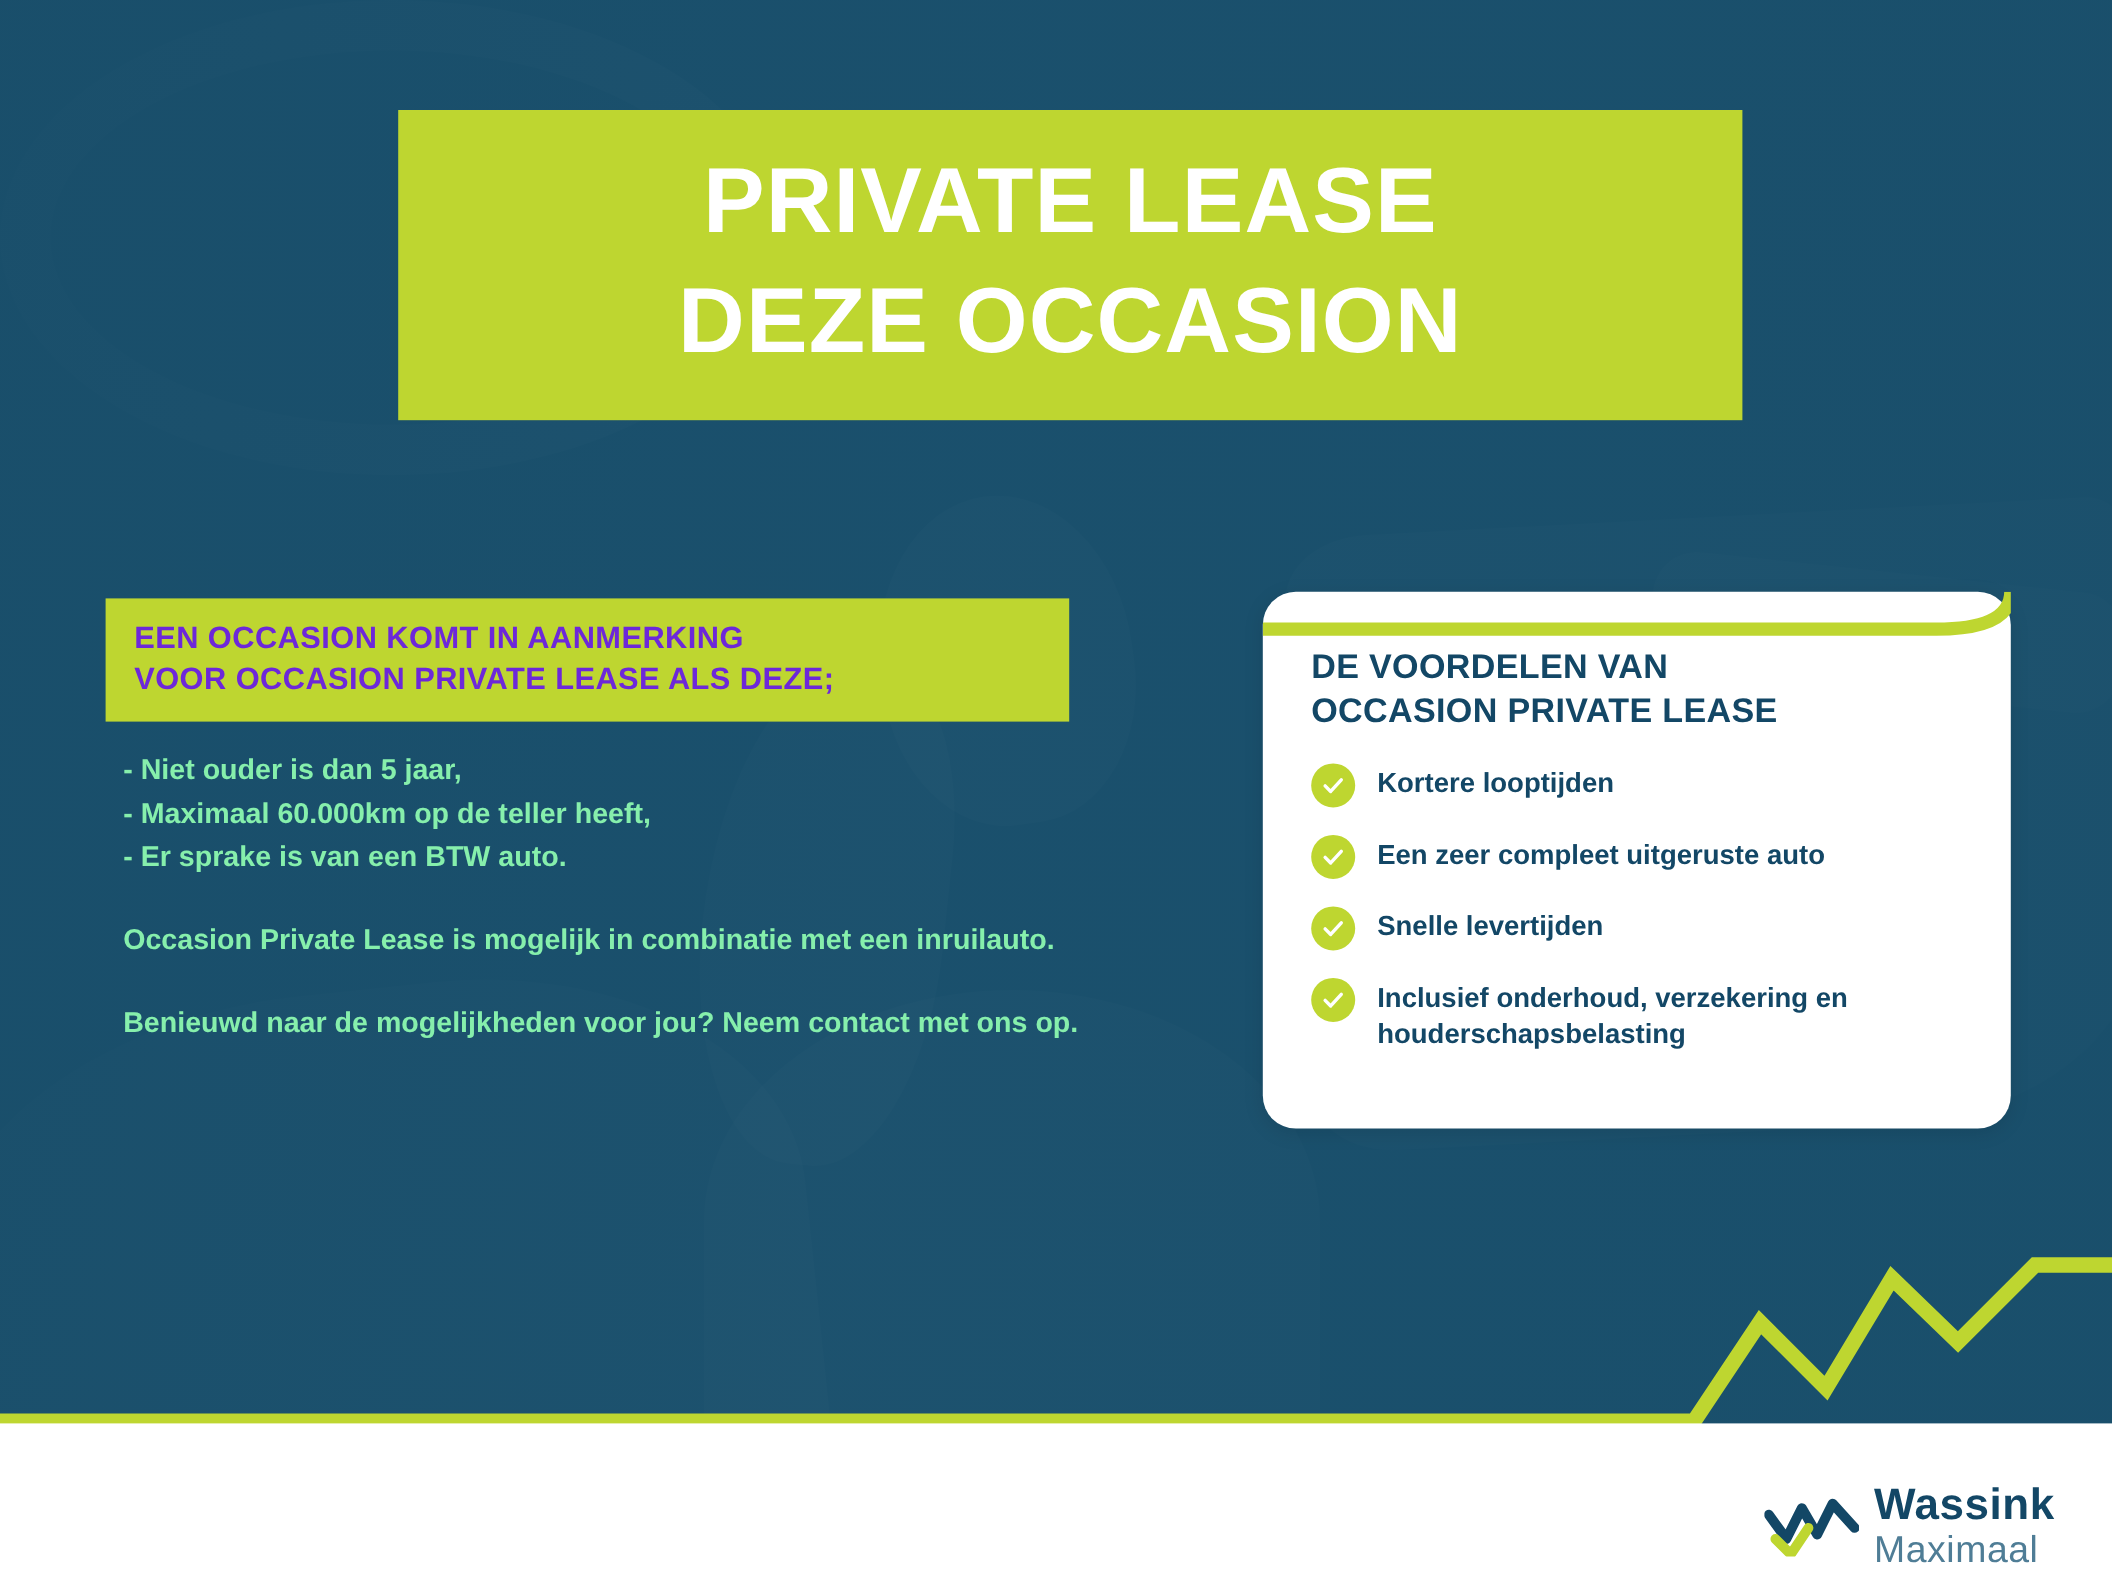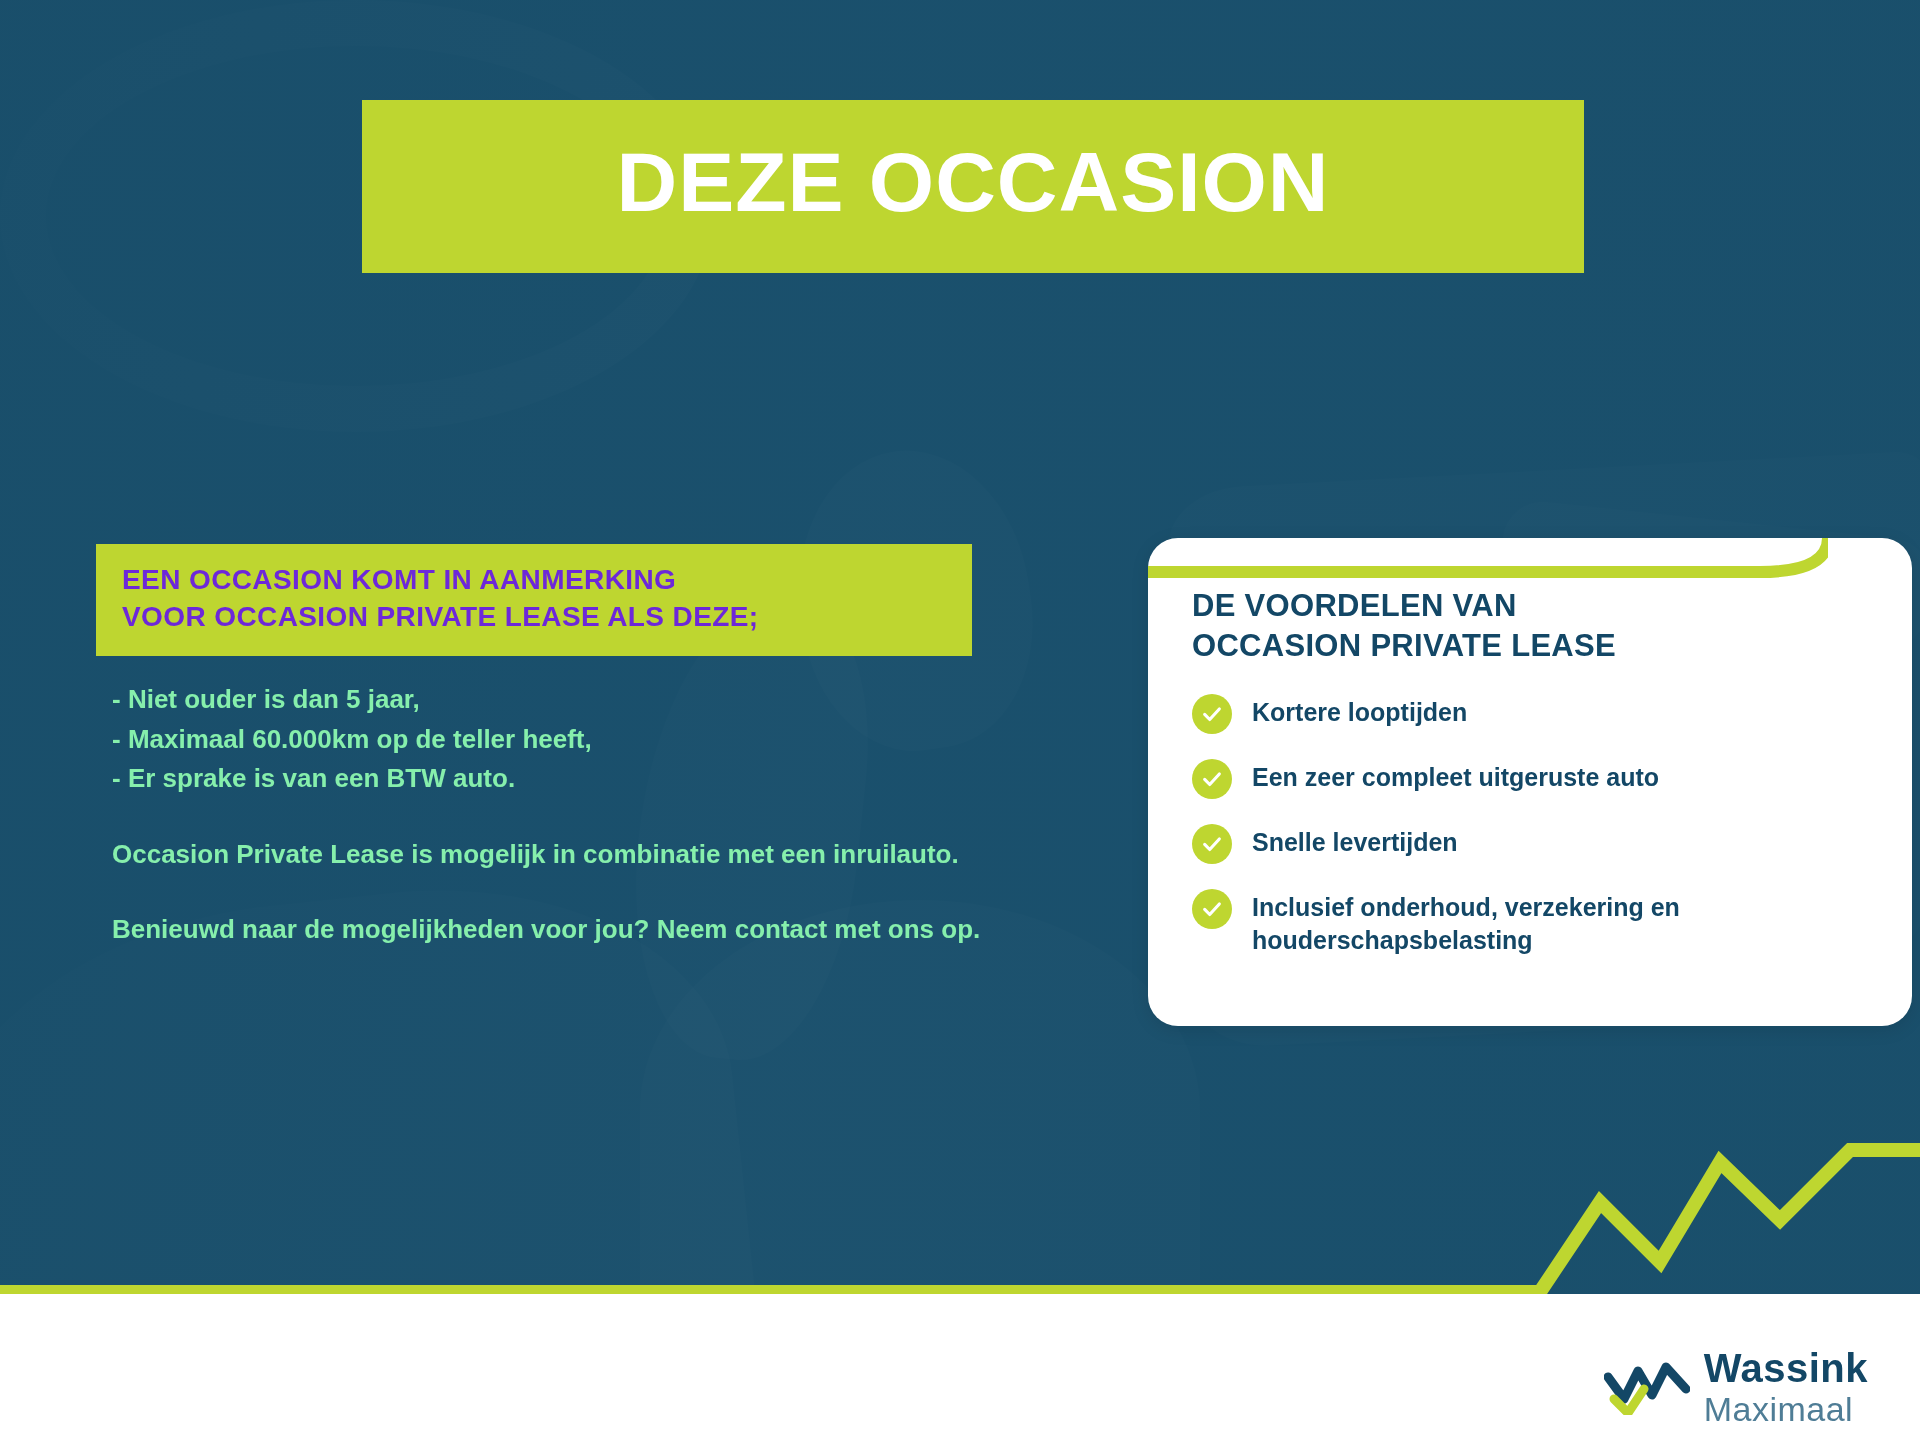--- a/index.html
+++ b/index.html
@@ -135,21 +135,21 @@
     font-weight: bold;
     line-height: 1.5;
     margin-top: 36px;
   }
 
   
   .card {
     position: absolute;
     left: 1148px;
     top: 538px;
-    width: 764px;
+    width: 680px;
     background: #ffffff;
     border-radius: 30px;
     padding: 48px 44px 44px 44px;
     box-sizing: border-box;
     box-shadow: 0 4px 18px rgba(0,0,0,0.10);
   }
   .card-title .line {
     color: #134766;
     font-weight: bold;
     font-size: 31px;
@@ -248,20 +248,21 @@
     <div class="shape bg-mirror"></div>
     <div class="shape bg-person-head"></div>
     <div class="shape bg-person-hair"></div>
     <div class="shape bg-person-body"></div>
     <div class="shape bg-dash"></div>
     <div class="bg-wheel"></div>
     <div class="bg-vignette"></div>
   </div>
 
   <div class="headline">
+    <div class="line">PRIVATE LEASE</div>
     <div class="line">DEZE OCCASION</div>
   </div>
 
   <div class="sub-banner">
     <div class="line">EEN OCCASION KOMT IN AANMERKING</div>
     <div class="line">VOOR OCCASION PRIVATE LEASE ALS DEZE;</div>
   </div>
 
   <div class="left-copy">
     <div class="bullet">- Niet ouder is dan 5 jaar,</div>

